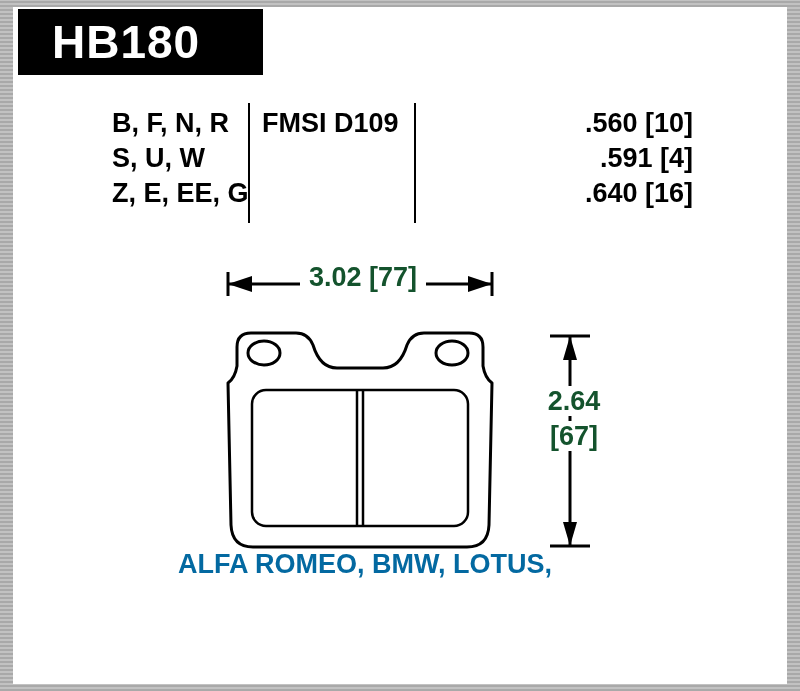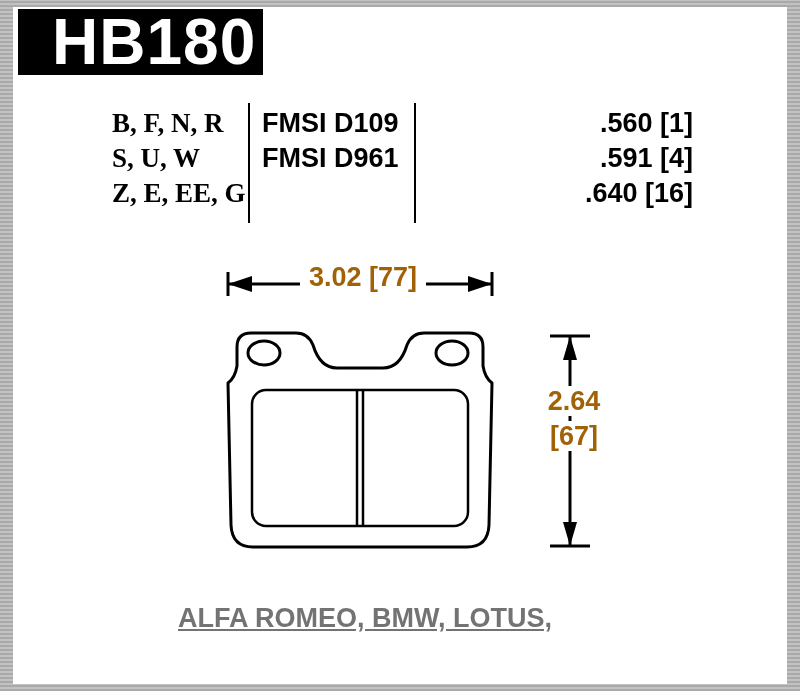--- a/index.html
+++ b/index.html
@@ -15,67 +15,66 @@
   }
   .sheet{
     position:absolute;left:13px;top:7px;right:13px;bottom:7px;
     background:#ffffff;
   }
   .part-box{
     position:absolute;left:5px;top:2px;width:245px;height:66px;
     background:#000000;display:flex;align-items:center;
   }
   .part-box span{
-    color:#ffffff;font-size:64px;font-weight:bold;padding-left:34px;
+    color:#ffffff;font-size:46px;font-weight:bold;padding-left:34px;
     letter-spacing:1px;line-height:1;
   }
   .tbl-col{position:absolute;color:#000;font-weight:bold;font-size:27px;line-height:35px;}
-  .col-compounds{left:99px;top:99px;text-align:left;font-family:Liberation Serif, serif;}
+  .col-compounds{left:99px;top:99px;text-align:left;}
   .col-fmsi{left:249px;top:99px;text-align:center;}
   .col-thickness{left:470px;top:99px;width:210px;text-align:right;}
   .tbl-divider{position:absolute;top:96px;width:2px;height:120px;background:#000;}
   .divider-1{left:235px;}
   .divider-2{left:401px;}
   .dim-svg{position:absolute;}
   .dim-label{
-    position:absolute;background:#ffffff;color:#a16207;font-weight:bold;
+    position:absolute;background:#ffffff;color:#14532d;font-weight:bold;
     font-size:27px;text-align:center;z-index:3;line-height:30px;
   }
   .width-label{left:287px;top:255px;width:126px;}
   .height-label-in{left:525px;top:379px;width:72px;}
   .height-label-mm{left:525px;top:414px;width:72px;}
   .pad-svg{position:absolute;left:211px;top:321px;}
   .apps{
-    position:absolute;left:87px;top:593px;width:530px;text-align:center;
-    color:#737373;font-weight:bold;font-size:27px;line-height:36px;text-decoration:underline;
+    position:absolute;left:87px;top:539px;width:530px;text-align:center;
+    color:#0369a1;font-weight:bold;font-size:27px;line-height:36px;
   }
 </style>
 </head>
 <body>
 
 <div class="page">
   <div class="sheet">
 
     <div class="part-box">
       <span>HB180</span>
     </div>
 
     <div class="tbl-col col-compounds">
       <div>B, F, N, R</div>
       <div>S, U, W</div>
       <div>Z, E, EE, G</div>
     </div>
     <div class="tbl-divider divider-1"></div>
     <div class="tbl-col col-fmsi">
       <div>FMSI D109</div>
-      <div>FMSI D961</div>
     </div>
     <div class="tbl-divider divider-2"></div>
     <div class="tbl-col col-thickness">
-      <div>.560 [1]</div>
+      <div>.560 [10]</div>
       <div>.591 [4]</div>
       <div>.640 [16]</div>
     </div>
 
     <svg class="dim-svg" style="left:207px;top:259px;" width="280" height="36">
       <line x1="8" y1="6" x2="8" y2="30" stroke="#000" stroke-width="3"></line>
       <line x1="272" y1="6" x2="272" y2="30" stroke="#000" stroke-width="3"></line>
       <line x1="8" y1="18" x2="272" y2="18" stroke="#000" stroke-width="3"></line>
       <polygon points="8,18 32,10 32,26" fill="#000"></polygon>
       <polygon points="272,18 248,10 248,26" fill="#000"></polygon>

